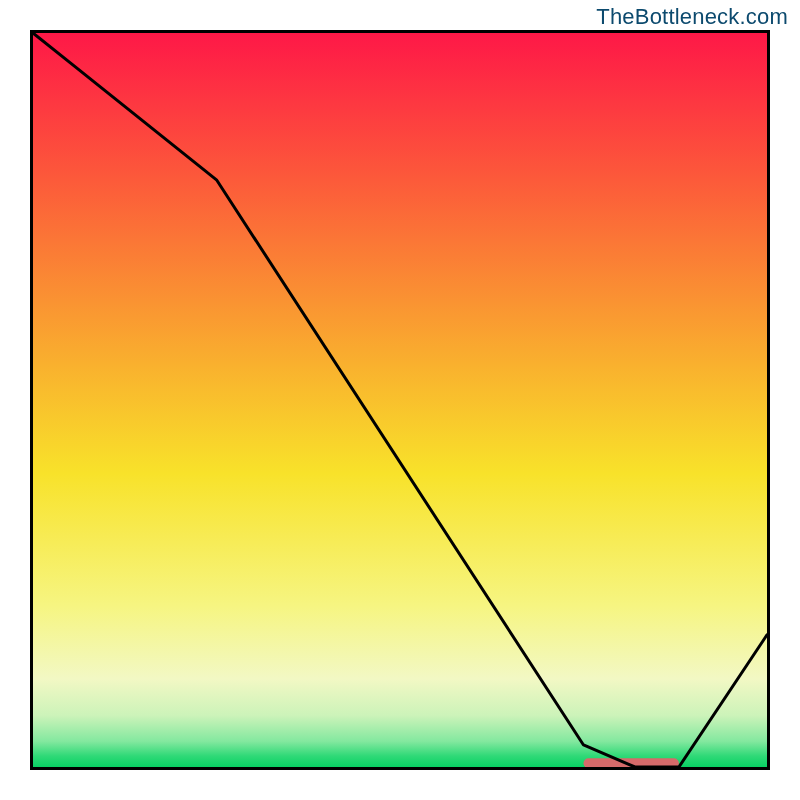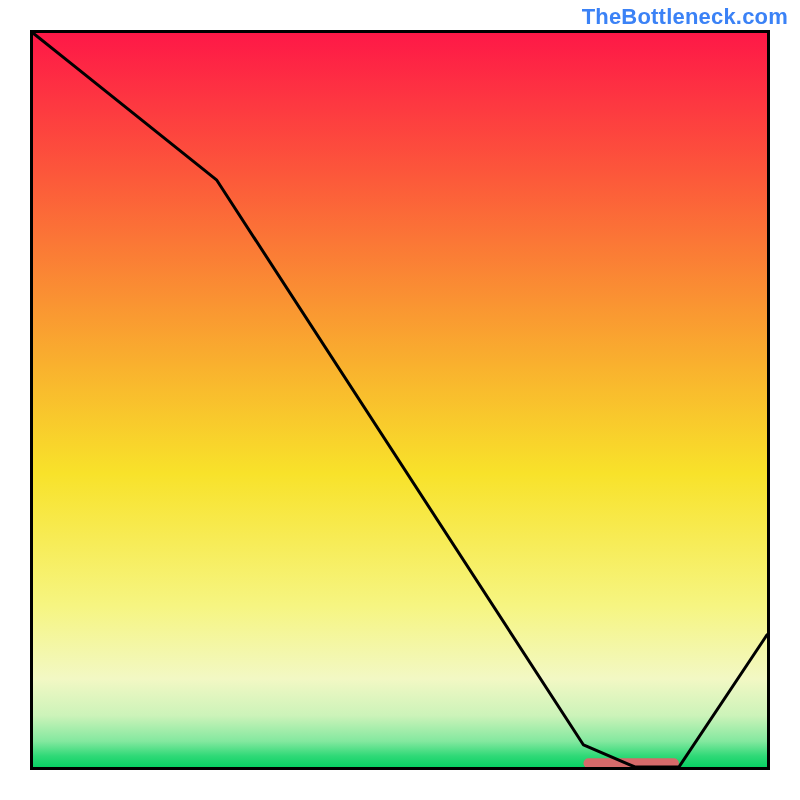--- a/index.html
+++ b/index.html
@@ -13,22 +13,22 @@
   .stage {
     position: relative;
     width: 800px;
     height: 800px;
   }
   .watermark {
     position: absolute;
     top: 4px;
     right: 12px;
     font-size: 22px;
-    font-weight: bold;
-    color: #3b82f6;
+    font-weight: normal;
+    color: #0c4a6e;
     letter-spacing: 0.2px;
     z-index: 10;
   }
   .plot-frame {
     position: absolute;
     left: 30px;
     top: 30px;
     width: 740px;
     height: 740px;
     background: #000; 

